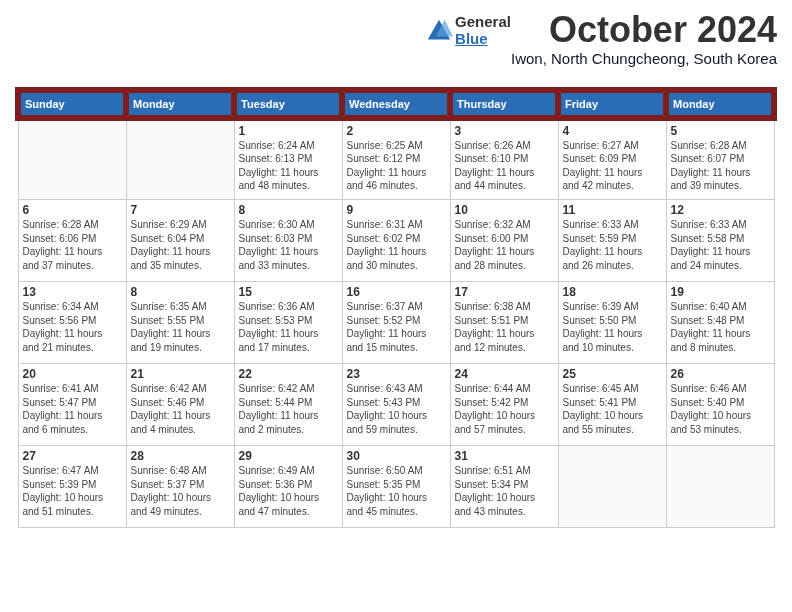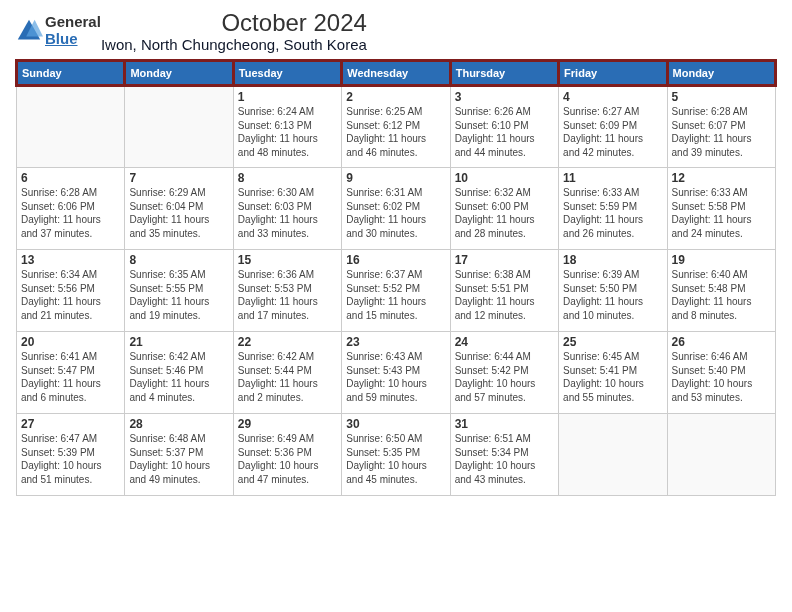--- a/index.html
+++ b/index.html
@@ -11,22 +11,22 @@
       overflow: hidden;
     }
     .page {
       width: 792px;
       height: 612px;
       padding: 10px 15px;
     }
     .header {
       display: flex;
       align-items: flex-start;
-      justify-content: flex-start;
-      margin-bottom: 6px;
+      justify-content: flex-end;
+      margin-bottom: 20px;
     }
     .logo {
       display: flex;
       align-items: center;
       margin-top: 4px;
     }
     .logo-text {
       display: flex;
       flex-direction: column;
       line-height: 1.1;
@@ -44,42 +44,42 @@
     }
     .logo-icon {
       width: 28px;
       height: 28px;
       margin-right: 2px;
     }
     .title-section {
       text-align: right;
     }
     .month-title {
-      font-size: 24px;
-      font-weight: normal;
+      font-size: 36px;
+      font-weight: bold;
       color: #333;
       line-height: 1.1;
     }
     .subtitle {
       font-size: 15px;
       color: #0f172a;
     }
     table {
       width: 100%;
       border-collapse: collapse;
       table-layout: fixed;
     }
     th {
       background-color: #2a6db5;
       color: white;
       font-size: 11px;
       font-weight: bold;
       padding: 5px 4px;
       text-align: left;
-      border: 3px solid #7f1d1d;
+      border: 6px solid #7f1d1d;
     }
     td {
       border: 1px solid #ccc;
       vertical-align: top;
       padding: 3px 4px;
       font-size: 8.5px;
       color: #333;
       height: 82px;
       background: #fff;
     }

